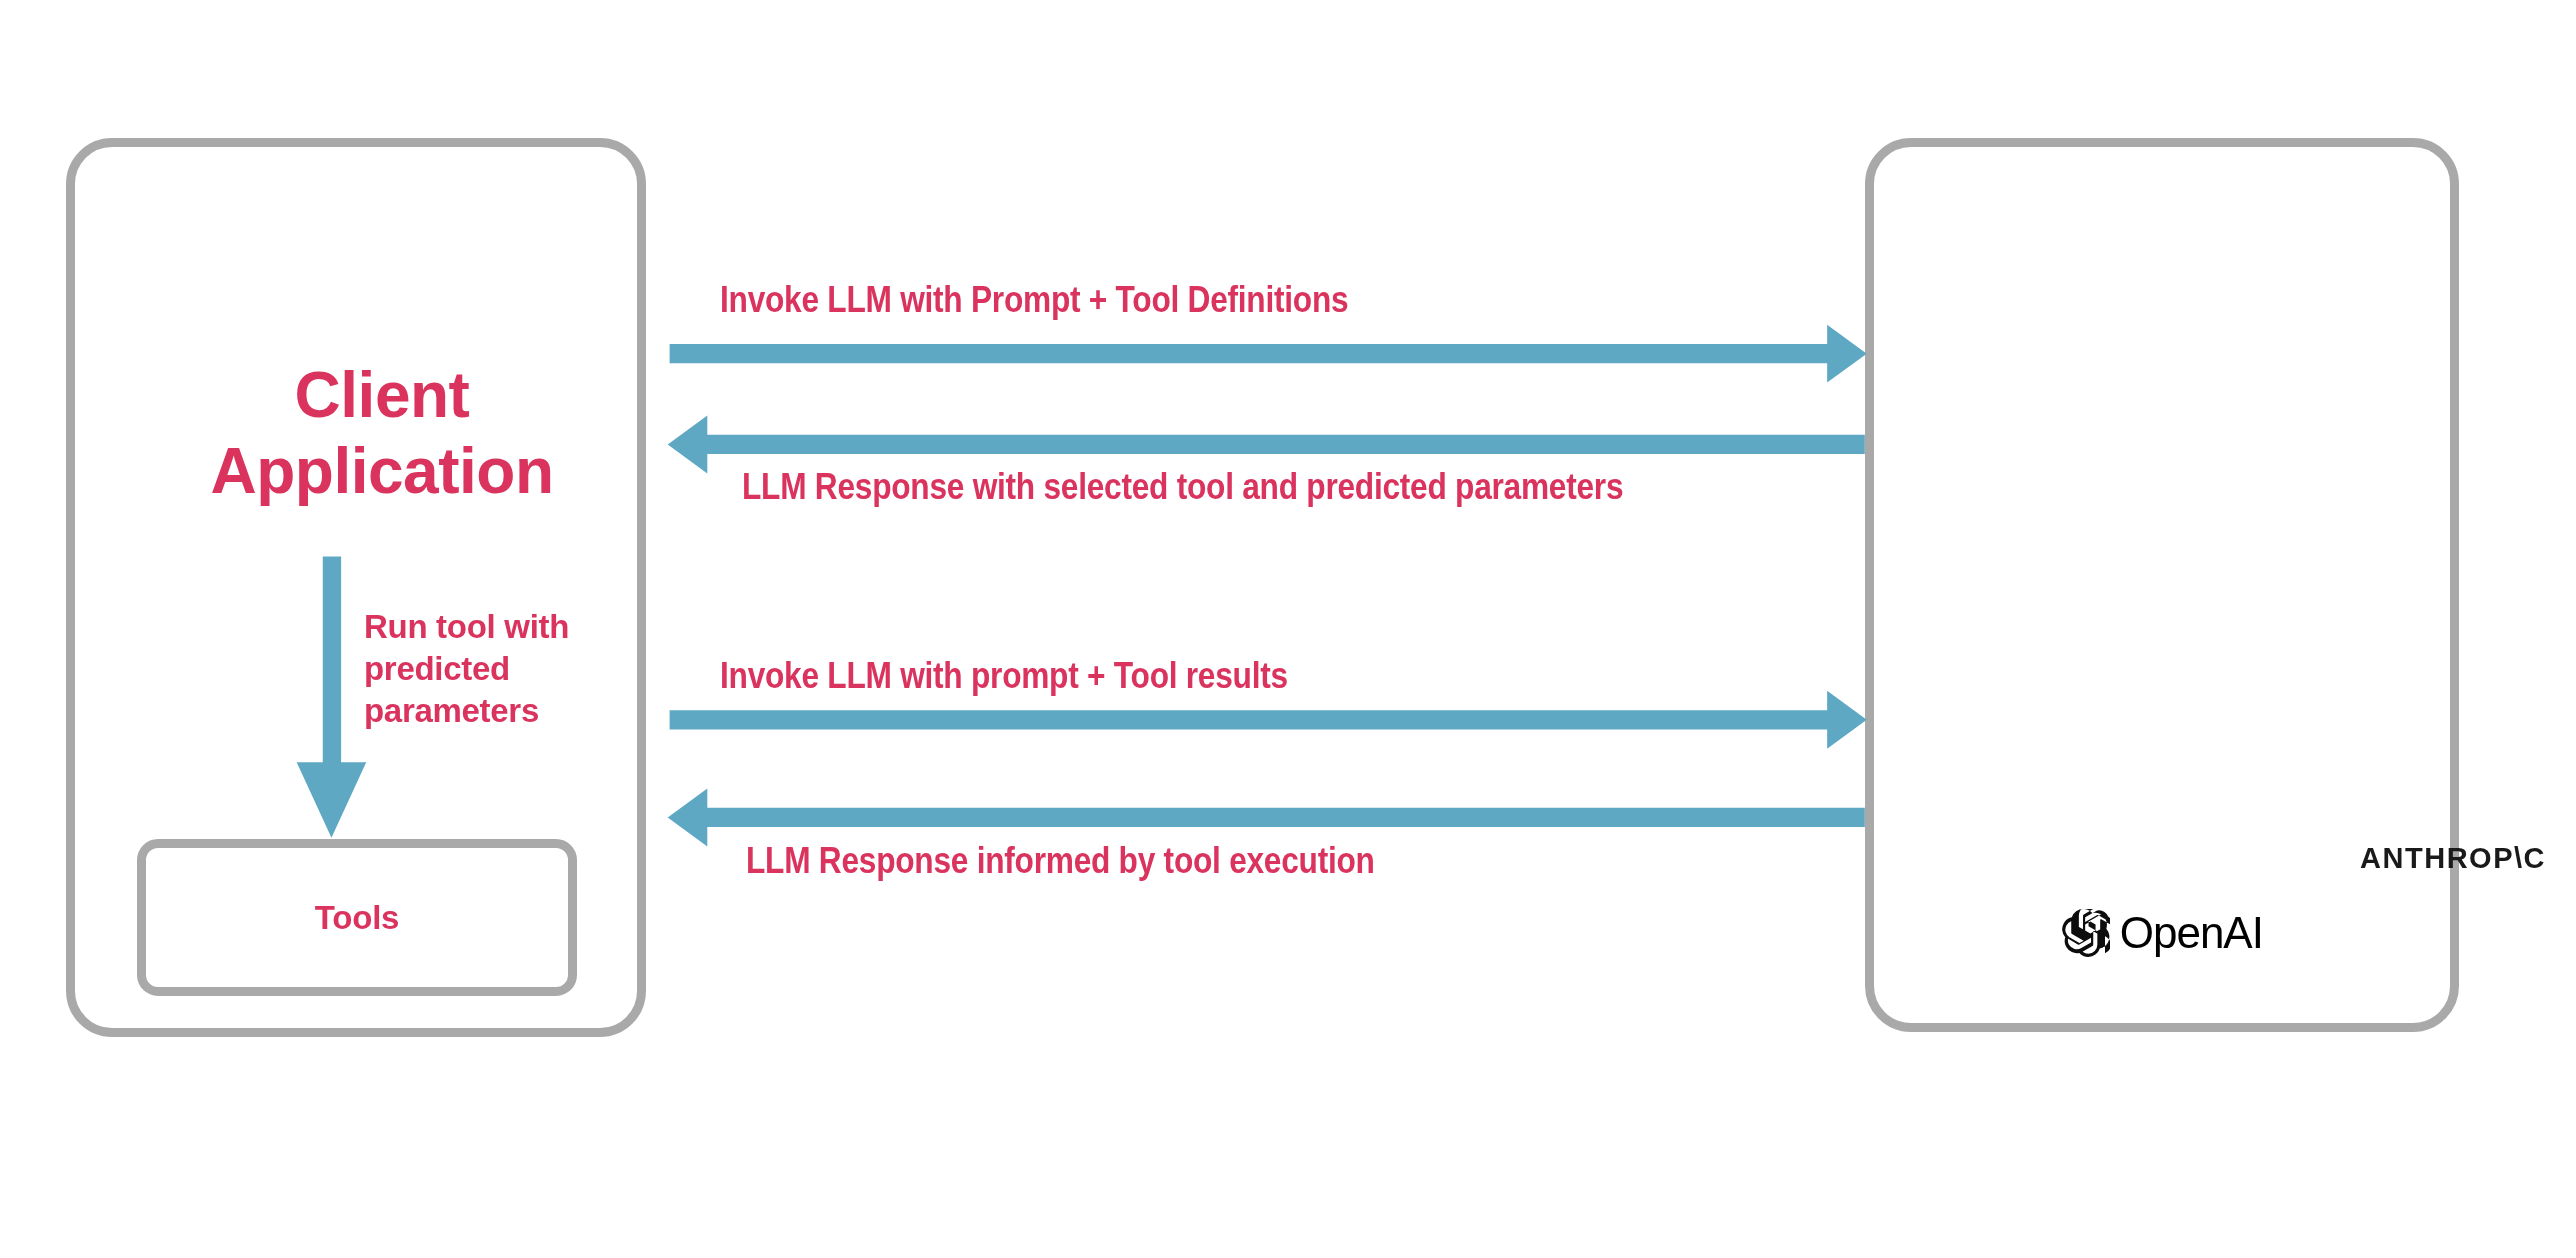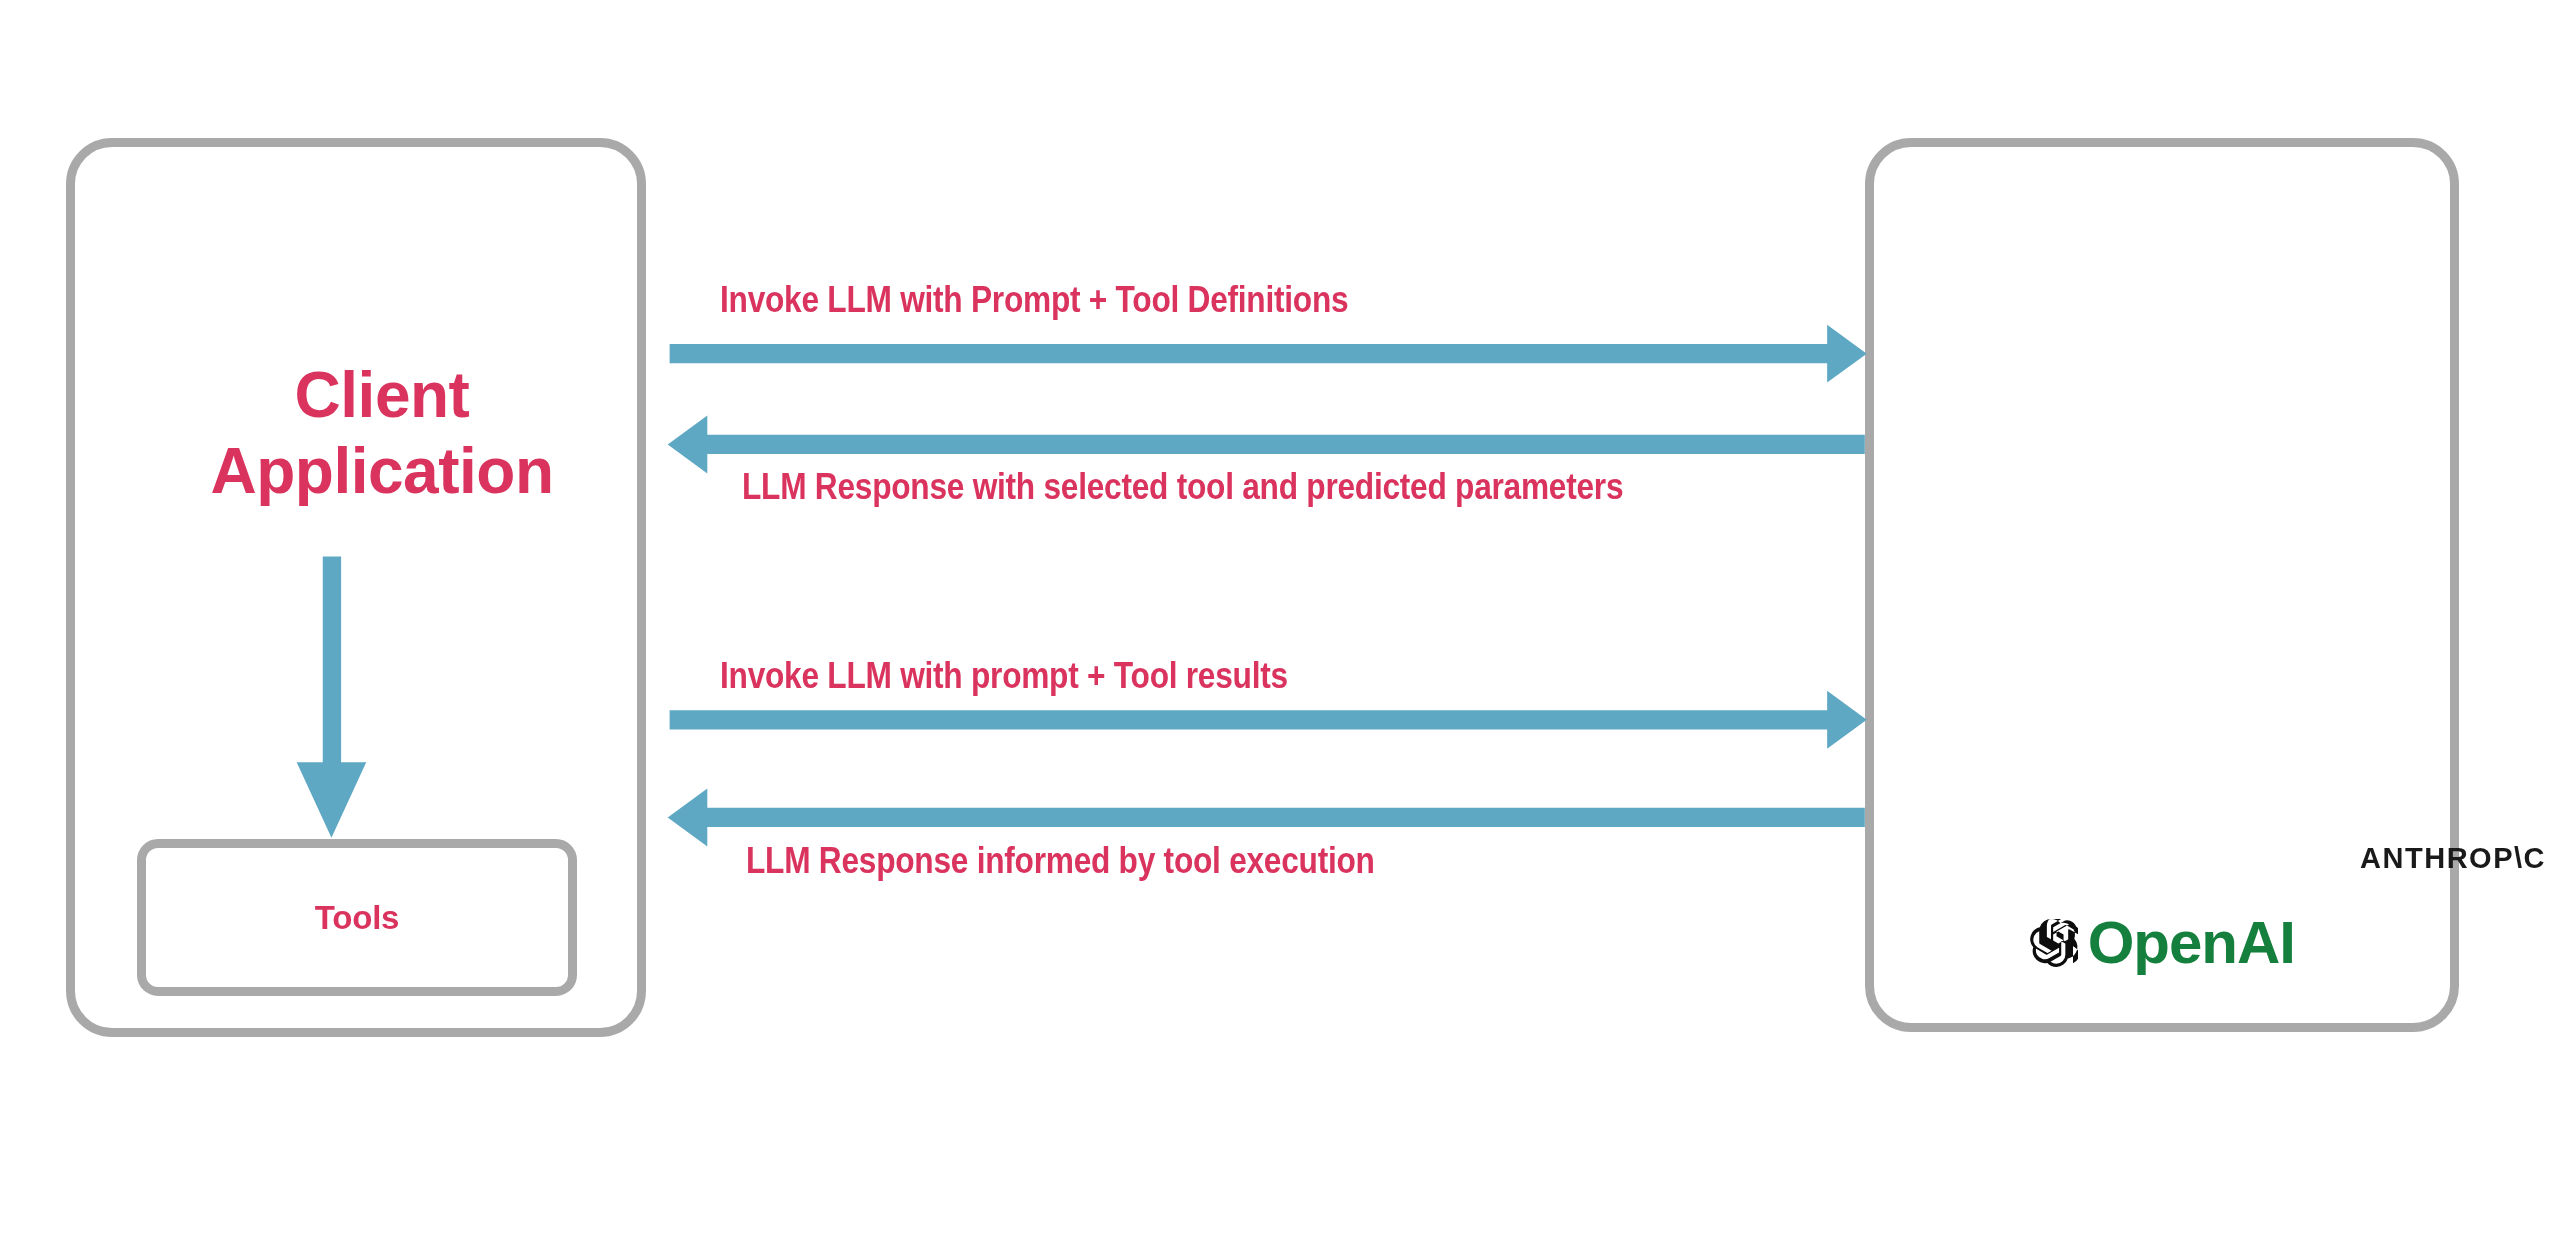--- a/index.html
+++ b/index.html
@@ -140,23 +140,23 @@
     position: absolute;
     left: 1875px;
     top: 908px;
     width: 575px;
     display: flex;
     align-items: center;
     justify-content: center;
     gap: 9.7px;
   }
   #openai-wordmark {
-    color: #15803d;
-    font-size: 60px;
-    font-weight: 700;
+    color: #000000;
+    font-size: 44px;
+    font-weight: 400;
     letter-spacing: -1px;
   }
 </style>
 </head>
 <body>
 
 <div id="canvas">
 
   <div id="client-box" class="node-box"></div>
   <div id="client-title" class="node-title">Client
@@ -191,15 +191,18 @@
   </svg>
 
   <div id="lbl-1" class="arrow-label">Invoke LLM with Prompt + Tool Definitions</div>
 
   <div id="lbl-2" class="arrow-label">LLM Response with selected tool and predicted parameters</div>
 
   <div id="lbl-3" class="arrow-label">Invoke LLM with prompt + Tool results</div>
 
   <div id="lbl-4" class="arrow-label">LLM Response informed by tool execution</div>
 
+  <div id="lbl-vert">Run tool with
+predicted
+parameters</div>
 
 </div>
 
 
 </body></html>

